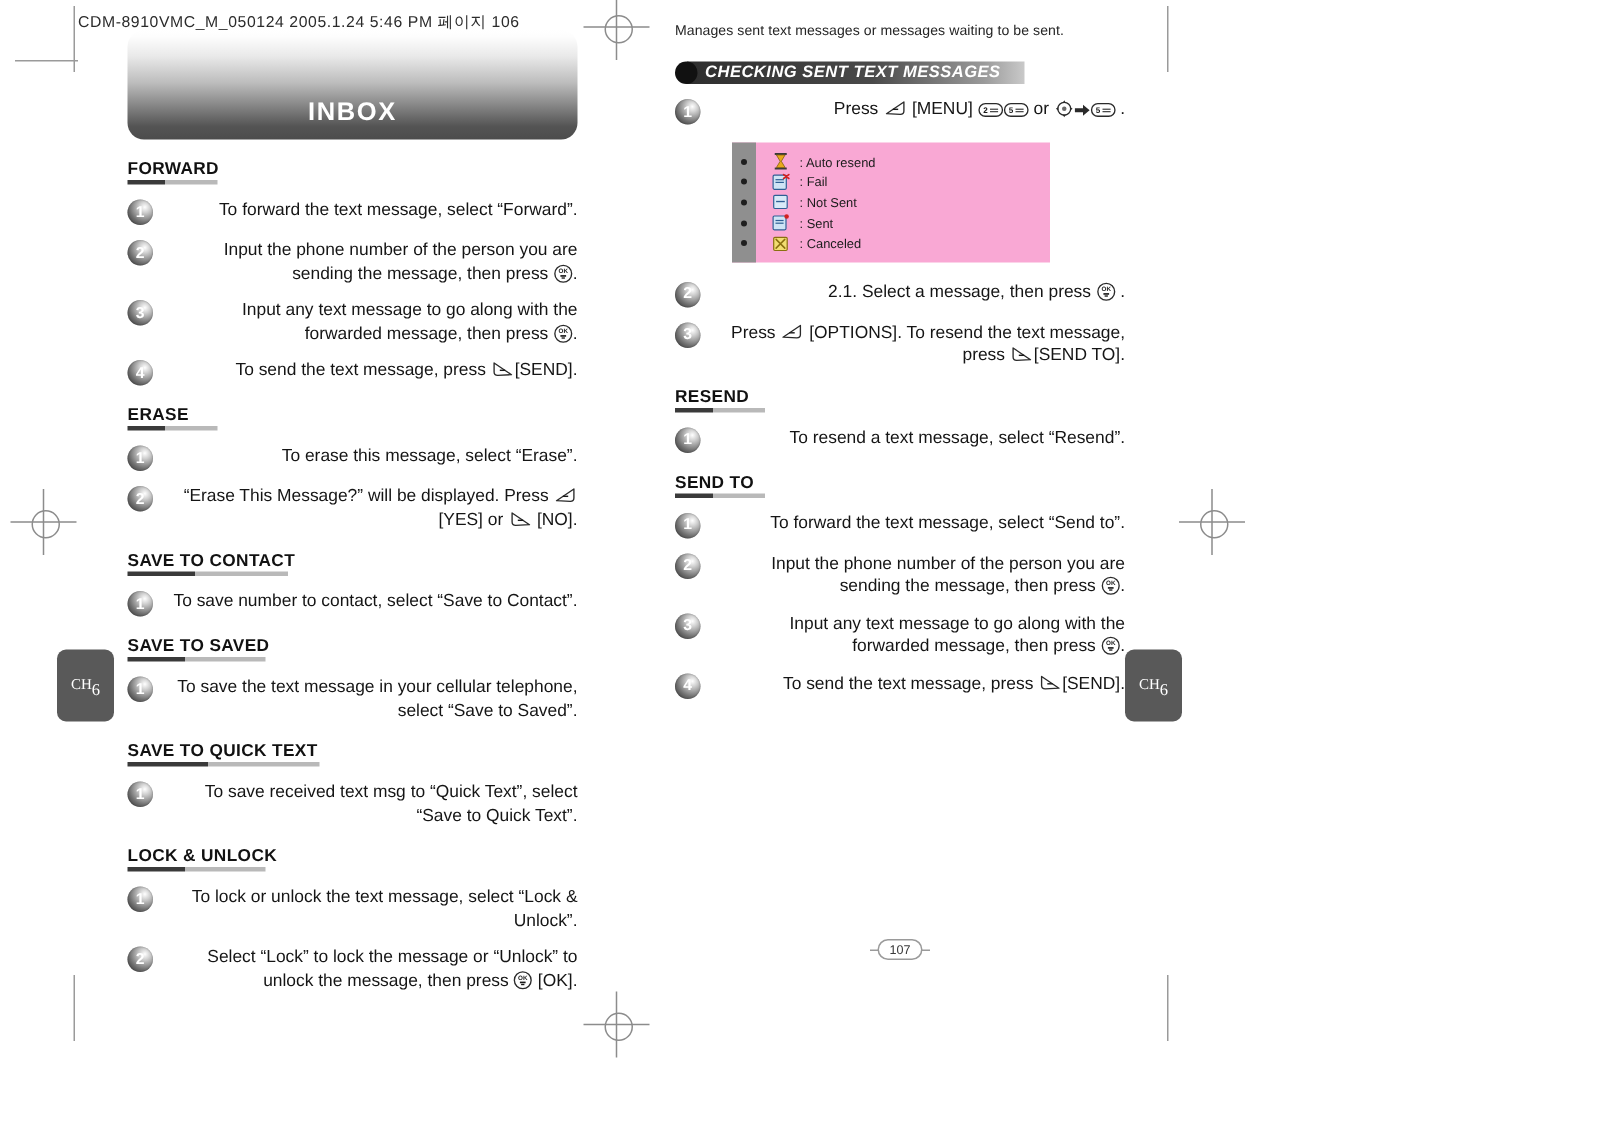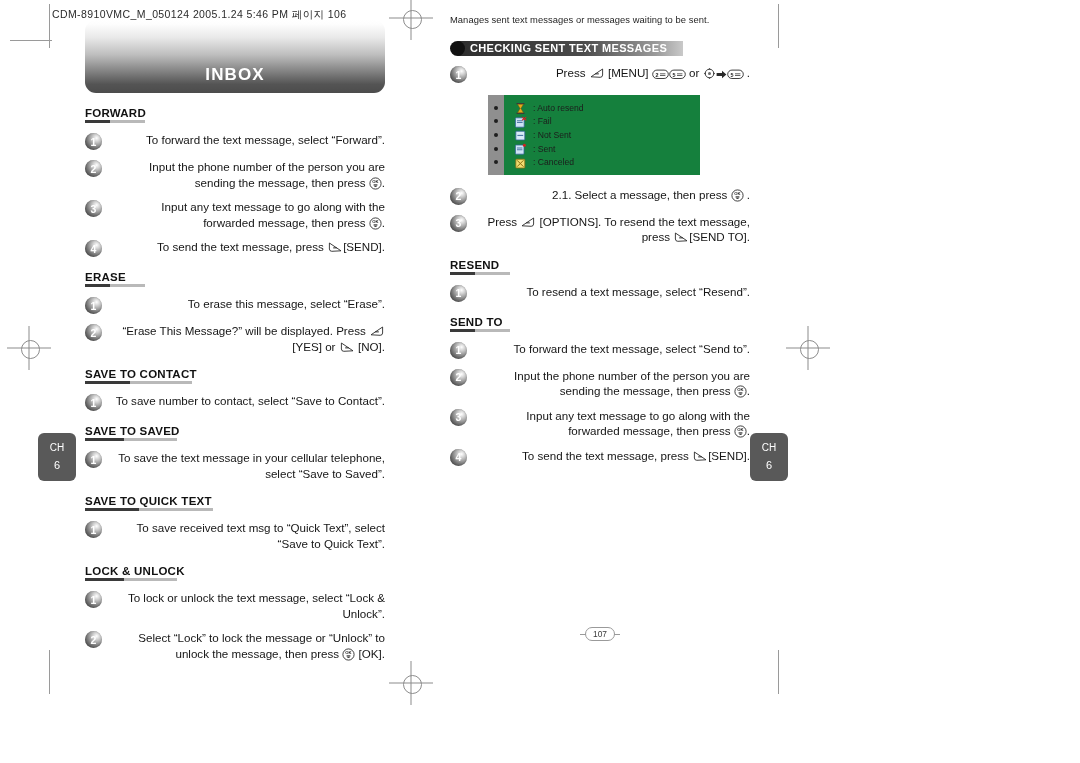--- a/index.html
+++ b/index.html
@@ -128,20 +128,21 @@
     vertical-align: -3px;
     line-height: 0;
   }
   .key svg { display: block; }
 
   
   .topic {
     display: flex;
     align-items: center;
     margin-top: 16px;
+    font-style: italic;
   }
   .topic-dot {
     width: 15px; height: 15px;
     border-radius: 50%;
     background: #111;
     margin-right: -7px;
     z-index: 2;
     position: relative;
   }
   .topic-bar {
@@ -163,21 +164,21 @@
     color: #252525;
     margin-top: 14px;
     letter-spacing: 0.05px;
   }
 
   
   .legend {
     margin: 12px 0 0 38px;
     width: 212px;
     display: flex;
-    background: #15803d;
+    background: #f9a8d4;
   }
   .legend-rail {
     width: 16px;
     background: #8f8f8f;
     padding: 6px 0;
     display: flex;
     flex-direction: column;
     justify-content: space-around;
     align-items: center;
   }
@@ -236,23 +237,24 @@
   .pagenum::after  { right: -6px; }
 
   
   .chtab {
     position: absolute;
     width: 38px; height: 48px;
     background: #595959;
     border-radius: 6px;
     color: #ffffff;
     display: flex;
-    flex-direction: column;
+    flex-direction: row;
     align-items: center;
     justify-content: center;
+    font-family: Liberation Serif, serif;
   }
   .chtab .ch {
     font-size: 10px;
     font-weight: normal;
     line-height: 10px;
     letter-spacing: 0;
   }
   .chtab .num {
     font-size: 11px;
     margin-top: 7px;

